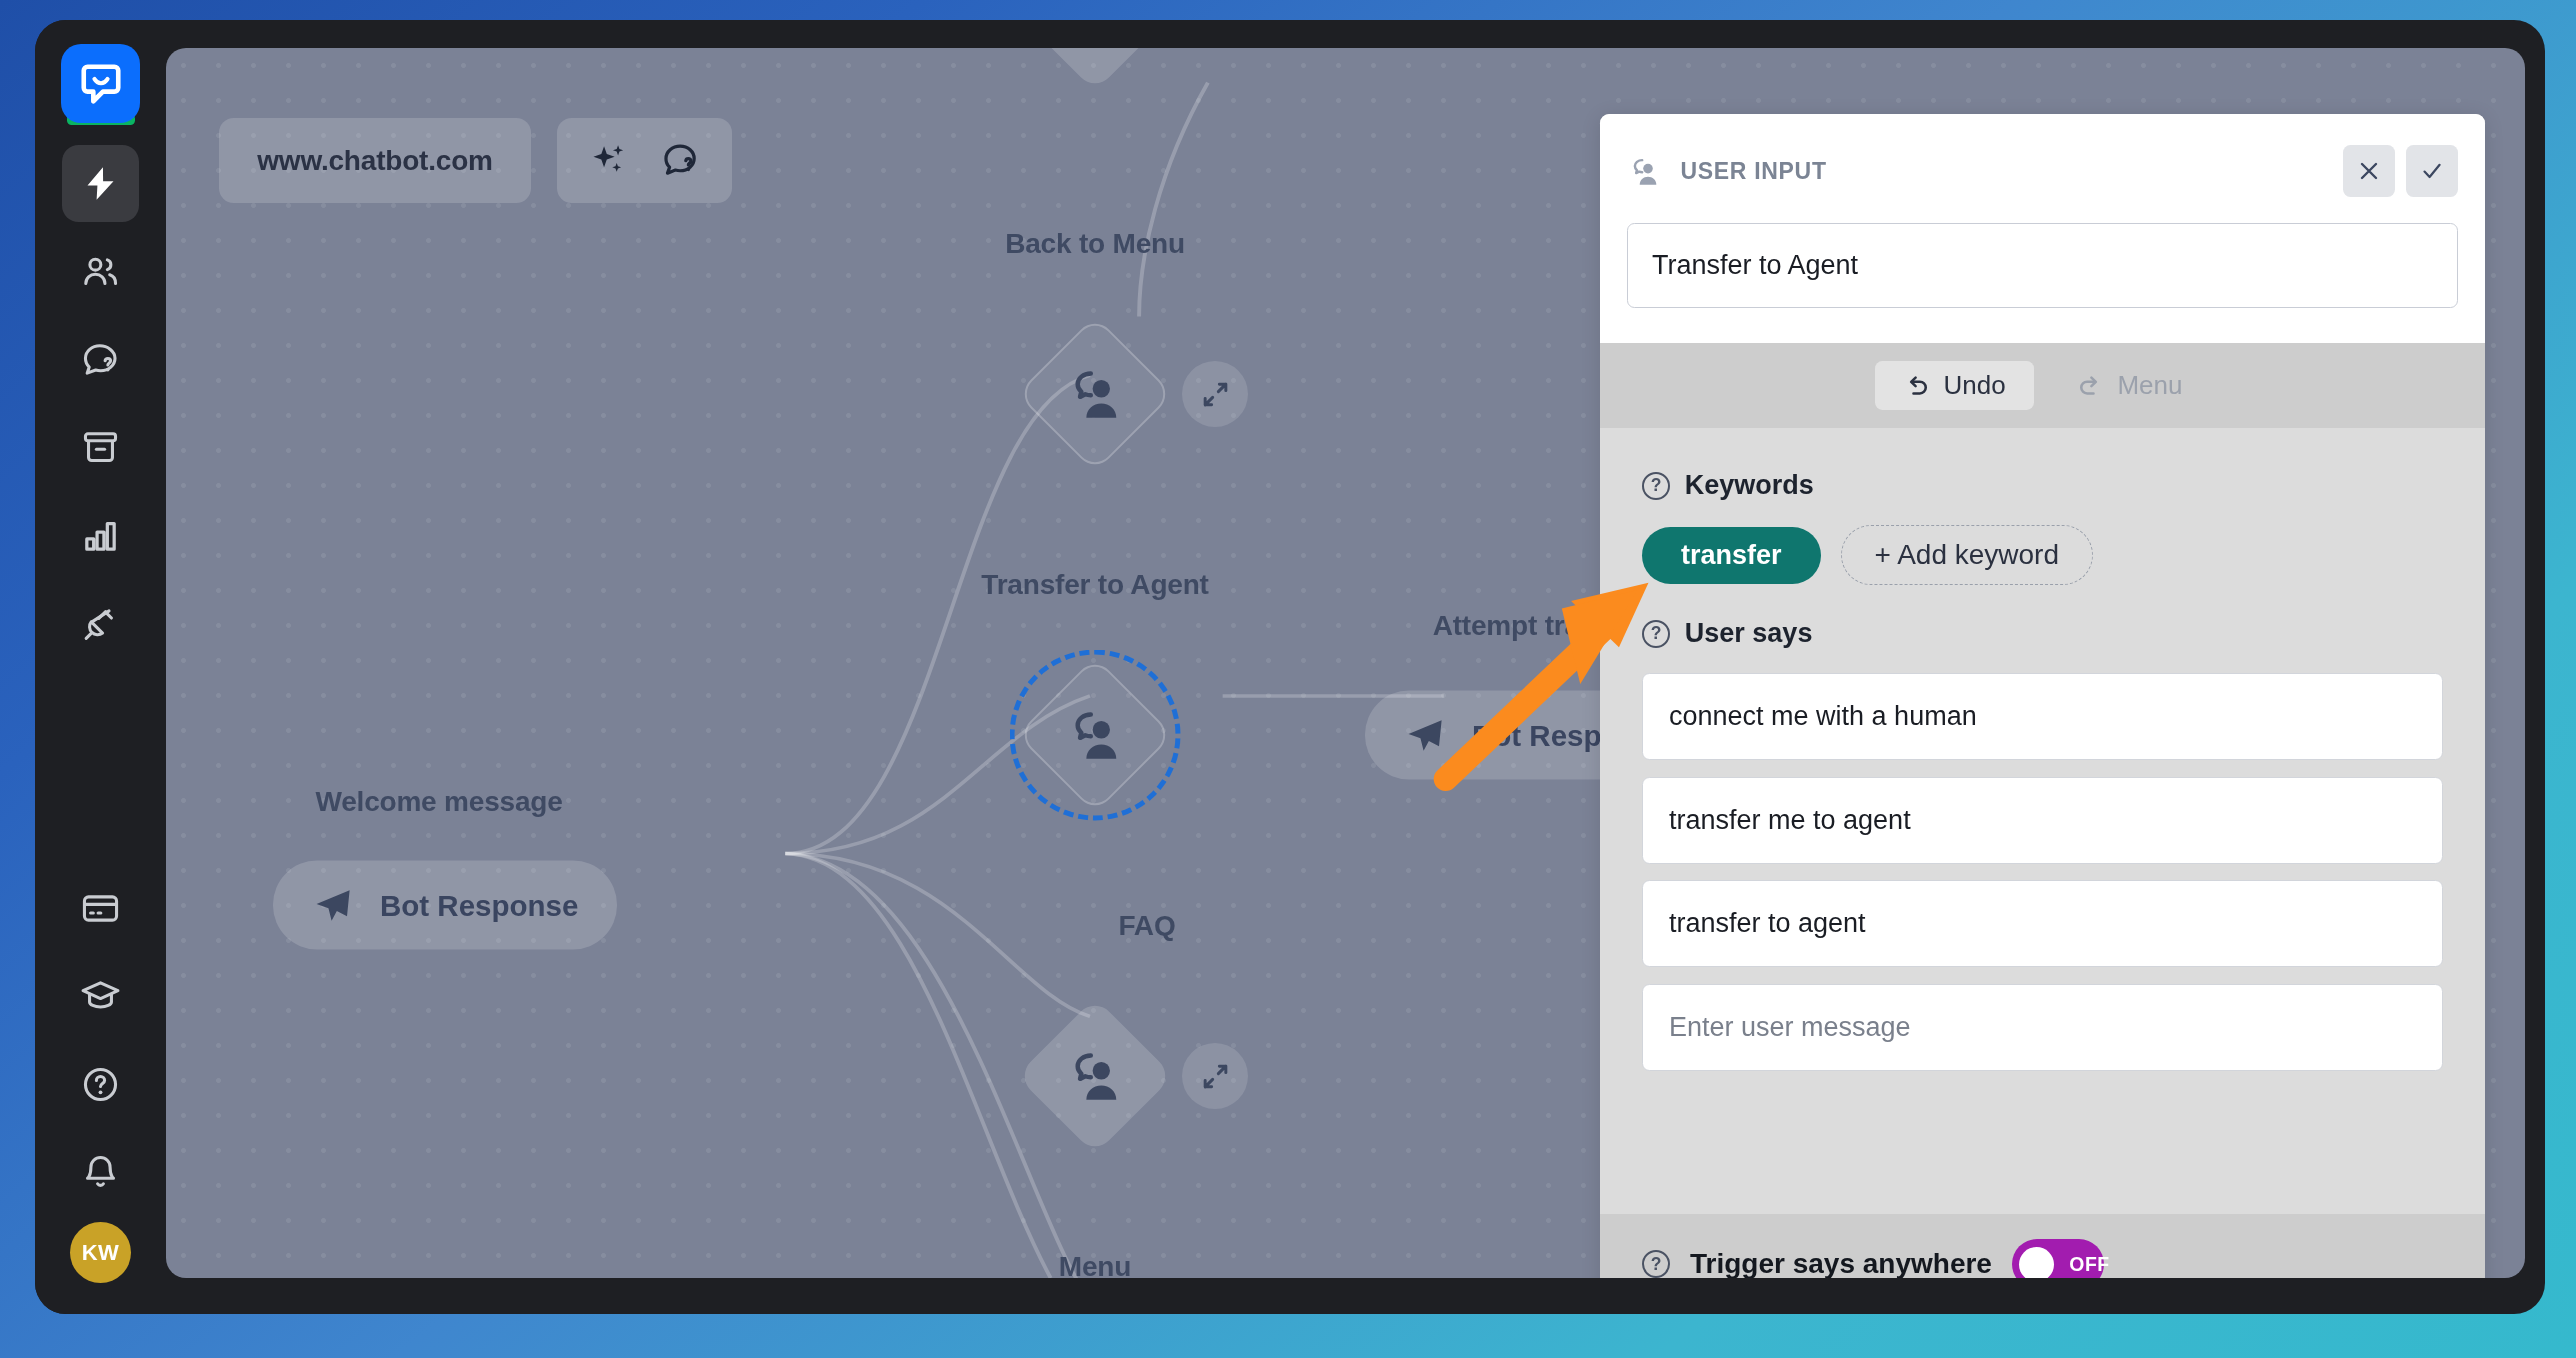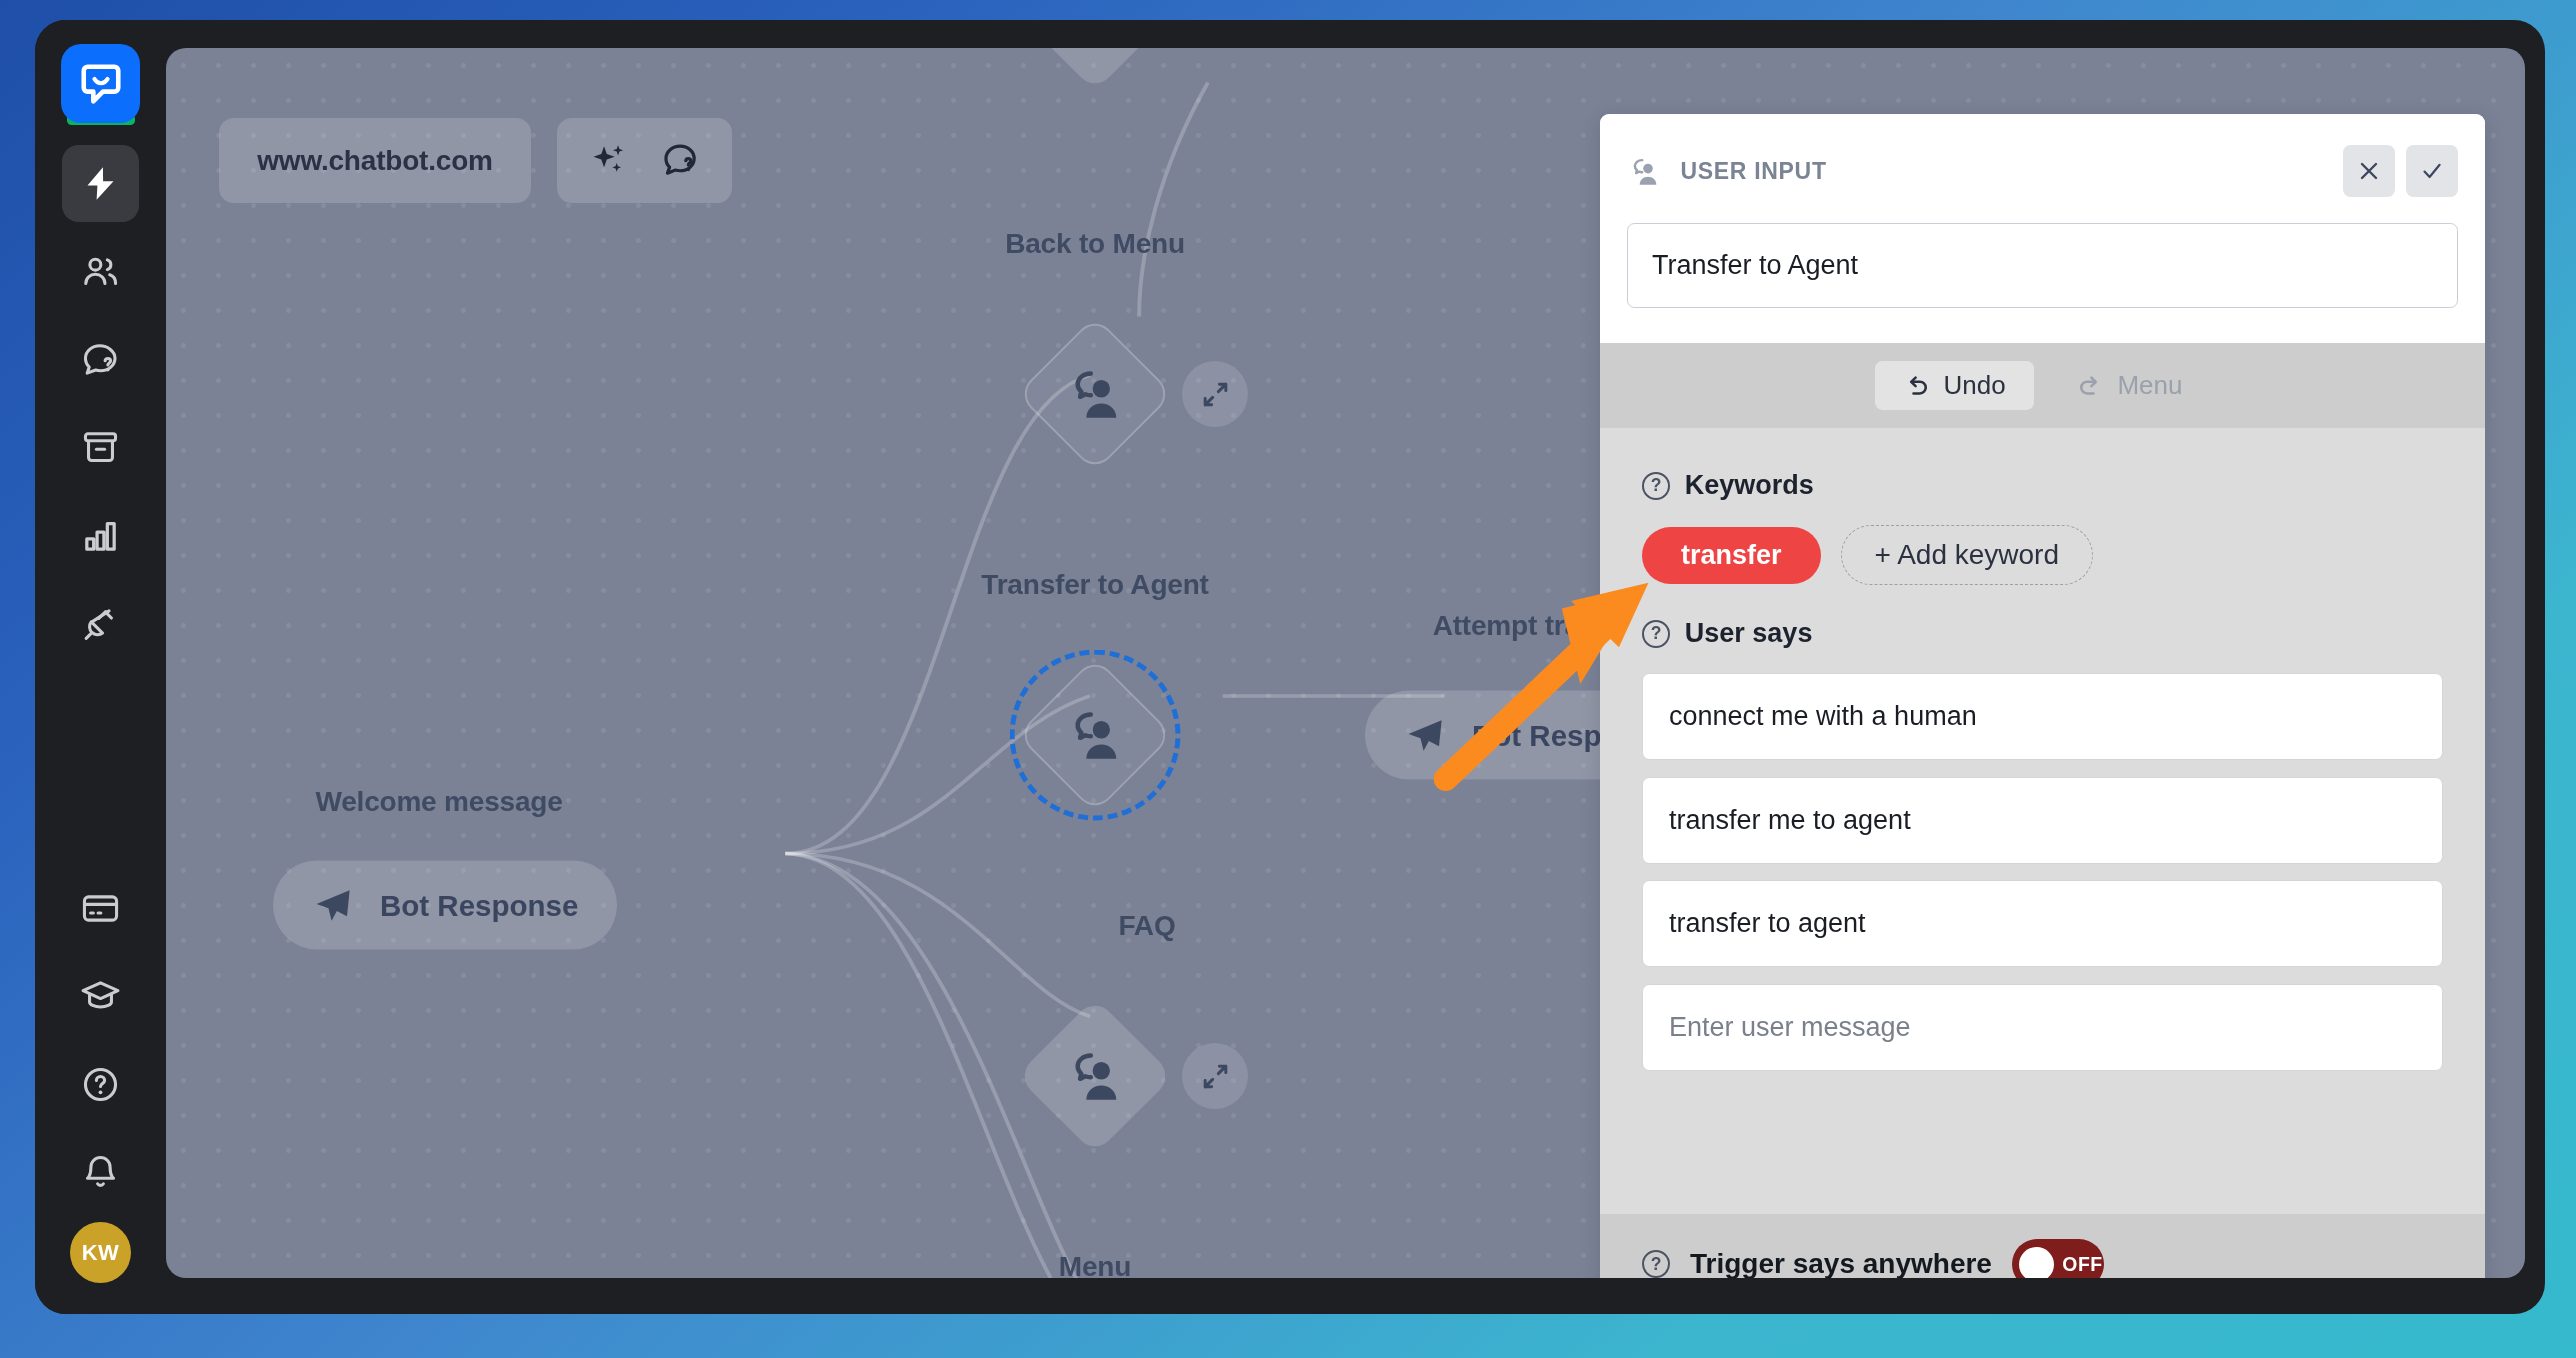--- a/index.html
+++ b/index.html
@@ -244,21 +244,21 @@
   .q-icon {
     width: 28px; height: 28px;
     border: 2.2px solid #4a5263;
     border-radius: 50%;
     display: flex; align-items: center; justify-content: center;
     font-size: 17.5px; font-weight: 700; color: #4a5263;
     flex: 0 0 auto;
   }
   #keyword-row { display: flex; align-items: center; gap: 20px; margin-bottom: 33px; }
   .kw-pill {
-    background: #ef4444;
+    background: #0f766e;
     color: #fff;
     font-size: 27px; font-weight: 700;
     border-radius: 921px;
     padding: 13px 39px;
     cursor: pointer;
     border: none;
     font-family: "Liberation Sans", sans-serif;
   }
   #add-keyword {
     border: 1.8px dashed #9aa0ab;
@@ -288,25 +288,25 @@
     flex: 0 0 auto;
     background: #cdcdcd;
     height: 100px;
     display: flex; align-items: center;
     padding: 0 42px;
     gap: 20px;
   }
   #trigger-label { color: #14181f; font-size: 28px; font-weight: 700; }
   #trigger-toggle {
     width: 92px; height: 50px;
-    background: #7f1d1d;
+    background: #a21caf;
     border-radius: 921px;
     display: flex; align-items: center;
     padding: 0 7.4px;
-    gap: 8px;
+    gap: 15px;
     cursor: pointer;
   }
   #toggle-knob { width: 35px; height: 35px; border-radius: 50%; background: #fff; flex: 0 0 auto; }
   #toggle-state { color: #fff; font-size: 19.4px; font-weight: 700; letter-spacing: 0.5px; }
 
   
   #annotation { position: absolute; inset: 0; pointer-events: none; z-index: 60; }
 </style>
 </head>
 <body>

